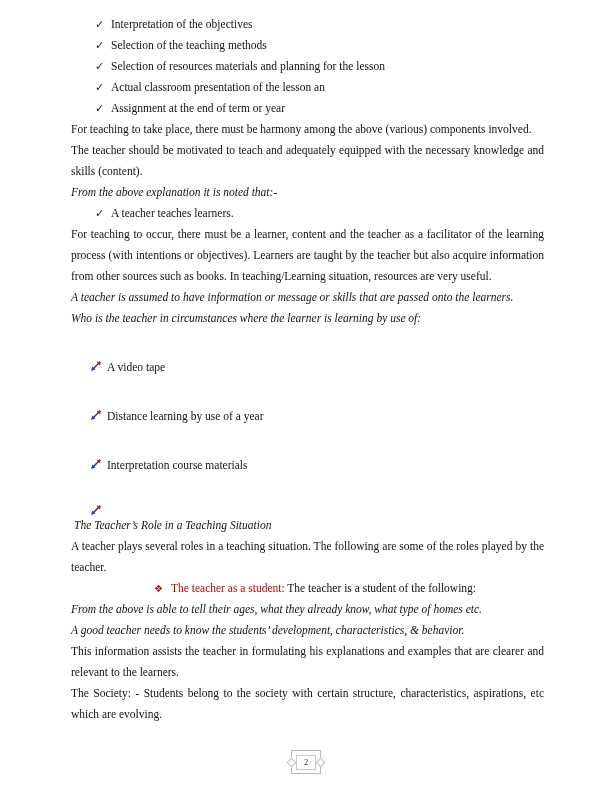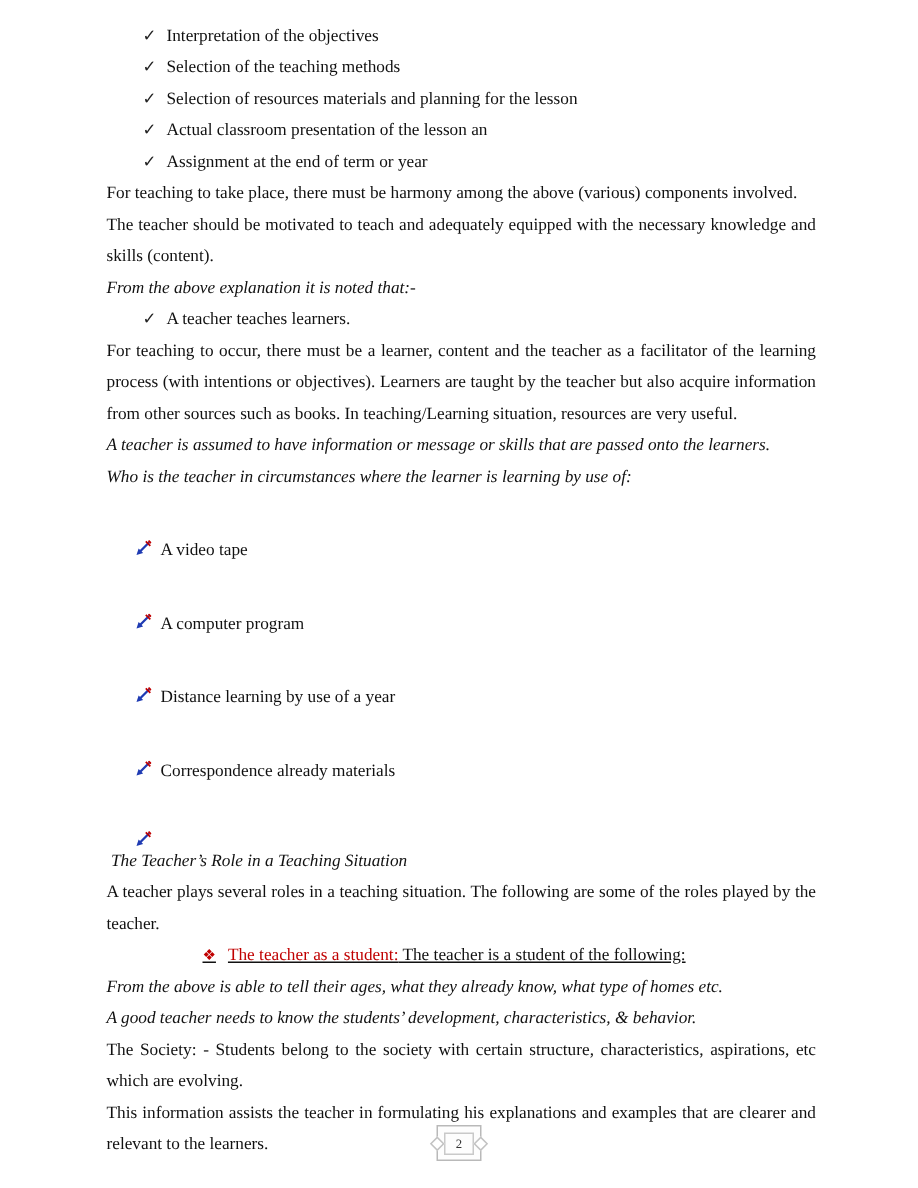--- a/index.html
+++ b/index.html
@@ -40,23 +40,22 @@
   .arrow-bullet {
     width: 17px;
     flex: 0 0 17px;
     position: relative;
     top: 1px;
   }
   .arrow-bullet svg { display: block; }
 
   
   .role-line {
-    margin-left: 64px;
+    margin-left: 83px;
     text-align: left;
-    text-decoration: underline;
   }
   .diamond-bullet {
     color: #C00000;
     font-size: 10px;
     padding-right: 8px;
   }
   .role-label { color: #C00000; }
   .role-rest { color: #111111; }
 
   .section-heading {
@@ -167,65 +166,54 @@
       </div>
       <div class="arrow-item">
         <span class="arrow-bullet">
             <svg width="11" height="11" viewBox="0 0 11 11">
               <path d="M9.5 1.5 L3.5 7.5" stroke="#1F3BB3" stroke-width="1.5" fill="none"></path>
               <path d="M1 10 L5.4 8.6 L2.4 5.6 Z" fill="#1F3BB3"></path>
               <path d="M7.2 0.9 L10.2 3.9" stroke="#C00000" stroke-width="1.2" fill="none"></path>
               <path d="M9 0.4 L10.7 2.1" stroke="#C00000" stroke-width="1.2" fill="none"></path>
             </svg>
           </span>
-        <span class="arrow-text">A computer program</span>
-      </div>
-      <div class="arrow-item">
-        <span class="arrow-bullet">
-            <svg width="11" height="11" viewBox="0 0 11 11">
-              <path d="M9.5 1.5 L3.5 7.5" stroke="#1F3BB3" stroke-width="1.5" fill="none"></path>
-              <path d="M1 10 L5.4 8.6 L2.4 5.6 Z" fill="#1F3BB3"></path>
-              <path d="M7.2 0.9 L10.2 3.9" stroke="#C00000" stroke-width="1.2" fill="none"></path>
-              <path d="M9 0.4 L10.7 2.1" stroke="#C00000" stroke-width="1.2" fill="none"></path>
-            </svg>
-          </span>
         <span class="arrow-text">Distance learning by use of a year</span>
       </div>
       <div class="arrow-item">
         <span class="arrow-bullet">
             <svg width="11" height="11" viewBox="0 0 11 11">
               <path d="M9.5 1.5 L3.5 7.5" stroke="#1F3BB3" stroke-width="1.5" fill="none"></path>
               <path d="M1 10 L5.4 8.6 L2.4 5.6 Z" fill="#1F3BB3"></path>
               <path d="M7.2 0.9 L10.2 3.9" stroke="#C00000" stroke-width="1.2" fill="none"></path>
               <path d="M9 0.4 L10.7 2.1" stroke="#C00000" stroke-width="1.2" fill="none"></path>
             </svg>
           </span>
-        <span class="arrow-text">Correspondence already materials</span>
+        <span class="arrow-text">Interpretation course materials</span>
       </div>
       <div class="arrow-item">
         <span class="arrow-bullet">
             <svg width="11" height="11" viewBox="0 0 11 11">
               <path d="M9.5 1.5 L3.5 7.5" stroke="#1F3BB3" stroke-width="1.5" fill="none"></path>
               <path d="M1 10 L5.4 8.6 L2.4 5.6 Z" fill="#1F3BB3"></path>
               <path d="M7.2 0.9 L10.2 3.9" stroke="#C00000" stroke-width="1.2" fill="none"></path>
               <path d="M9 0.4 L10.7 2.1" stroke="#C00000" stroke-width="1.2" fill="none"></path>
             </svg>
           </span>
       </div>
     </div>
 
     <p class="para single section-heading">The Teacher’s Role in a Teaching Situation</p>
     <p class="para">A teacher plays several roles in a teaching situation. The following are some of the roles played by the teacher.</p>
 
     <p class="para role-line"><span class="diamond-bullet">❖</span><span class="role-label">The teacher as a student:</span><span class="role-rest"> The teacher is a student of the following:</span></p>
 
     <p class="para single">From the above is able to tell their ages, what they already know, what type of homes etc.</p>
     <p class="para single">A good teacher needs to know the students’ development, characteristics, &amp; behavior.</p>
+    <p class="para">This information assists the teacher in formulating his explanations and examples that are clearer and relevant to the learners.</p>
     <p class="para">The Society: - Students belong to the society with certain structure, characteristics, aspirations, etc which are evolving.</p>
-    <p class="para">This information assists the teacher in formulating his explanations and examples that are clearer and relevant to the learners.</p>
 
   </div>
 
   <div class="footer">
     <div class="ornament">
       <span class="orn-diamond left"></span>
       <span class="orn-inner">
         <span class="page-num">2</span>
       </span>
       <span class="orn-diamond right"></span>

